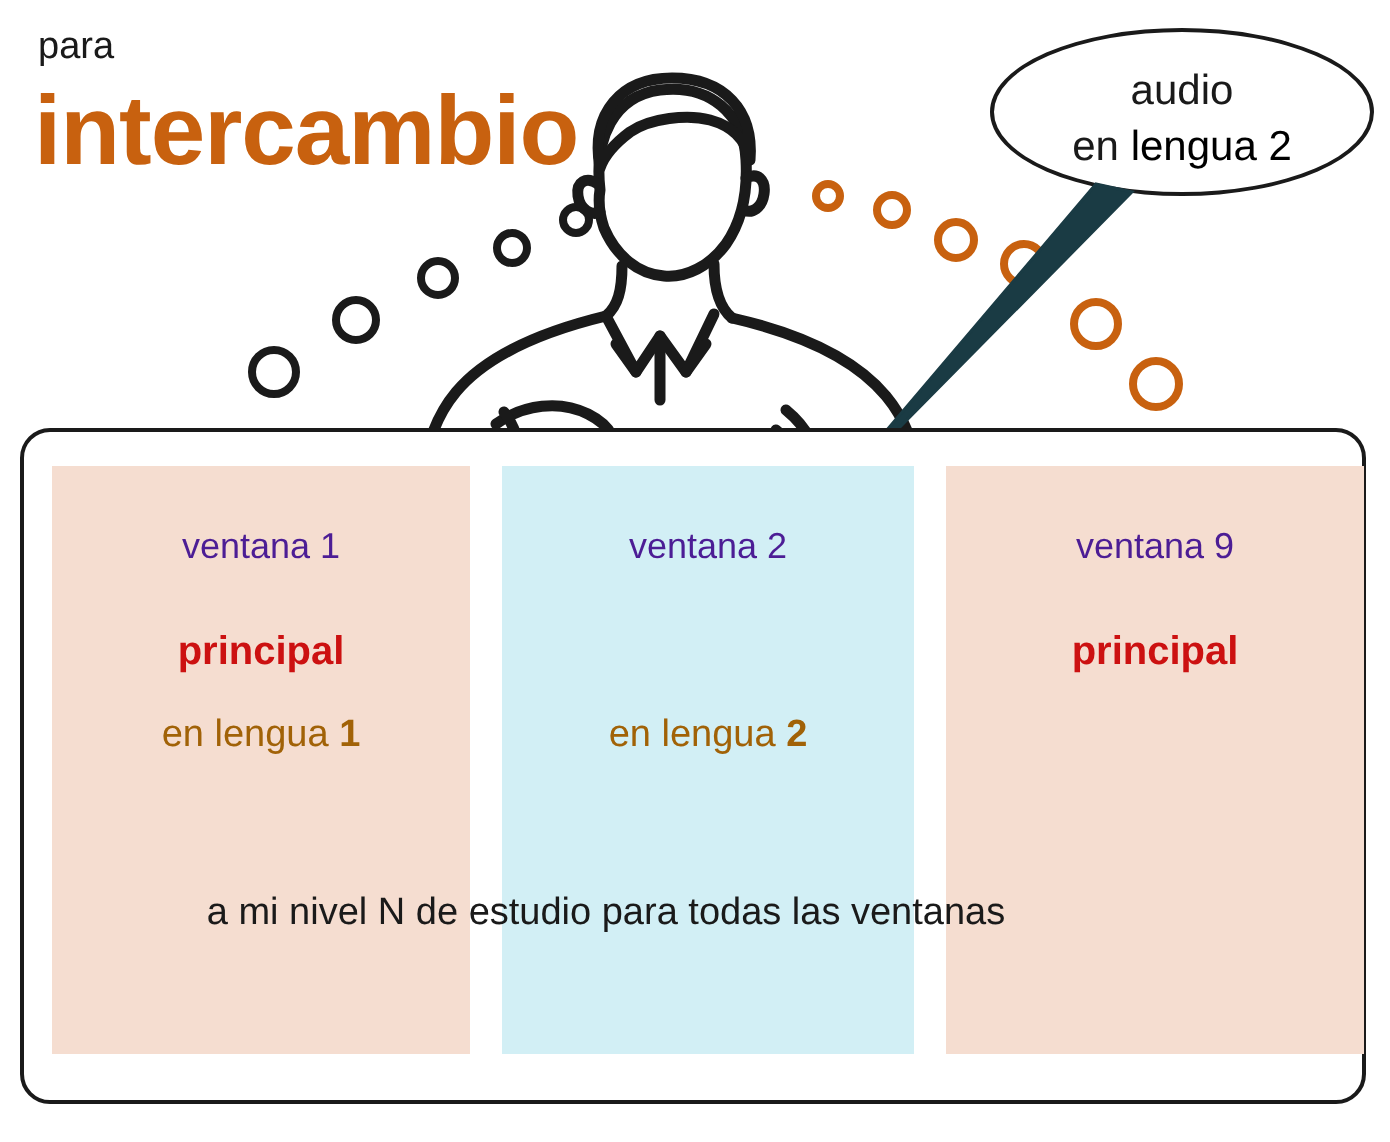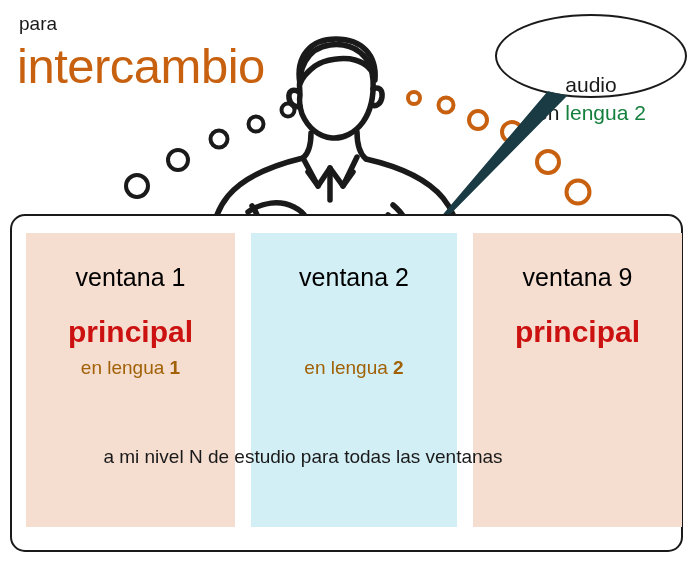--- a/index.html
+++ b/index.html
@@ -23,21 +23,21 @@
     top: 14px;
     font-size: 19px;
     line-height: 1;
     color: #1a1a1a;
   }
   #mode-title {
     position: absolute;
     left: 17px;
     top: 42px;
     font-size: 49px;
-    font-weight: normal;
+    font-weight: bold;
     line-height: 1;
     letter-spacing: -0.5px;
     color: #c8610f;
   }
 
   
   #illustration {
     position: absolute;
     left: 0;
     top: 0;
@@ -65,23 +65,22 @@
   }
   #speech-bubble .bubble-text {
     position: absolute;
     left: 0;
     top: 18px;
     width: 100%;
     text-align: center;
     font-size: 21px;
     line-height: 1.32;
     color: #1a1a1a;
-    margin-top: 39px;
-  }
-  .orange-word { color: #15803d; }
+  }
+  .orange-word { color: #000000; }
 
   
   #panel {
     position: absolute;
     left: 10px;
     top: 214px;
     width: 673px;
     height: 338px;
     border: 2.5px solid #1a1a1a;
     border-radius: 15px;
@@ -97,29 +96,29 @@
   }
   #column-1 { left: 14px;  width: 209px; background: #f5ddd0; }
   #column-2 { left: 239px; width: 206px; background: #d2eff5; }
   #column-3 { left: 461px; width: 209px; background: #f5ddd0; }
 
   .col-title {
     position: absolute;
     left: 0; top: 30px;
     width: 100%;
     text-align: center;
-    font-size: 25px;
-    color: #000000;
+    font-size: 18px;
+    color: #4c1d95;
   }
   .col-main {
     position: absolute;
     left: 0; top: 82px;
     width: 100%;
     text-align: center;
-    font-size: 30px;
+    font-size: 20px;
     font-weight: bold;
     color: #cc1111;
   }
   .col-sub {
     position: absolute;
     left: 0; top: 124px;
     width: 100%;
     text-align: center;
     font-size: 19px;
     color: #a16207;

